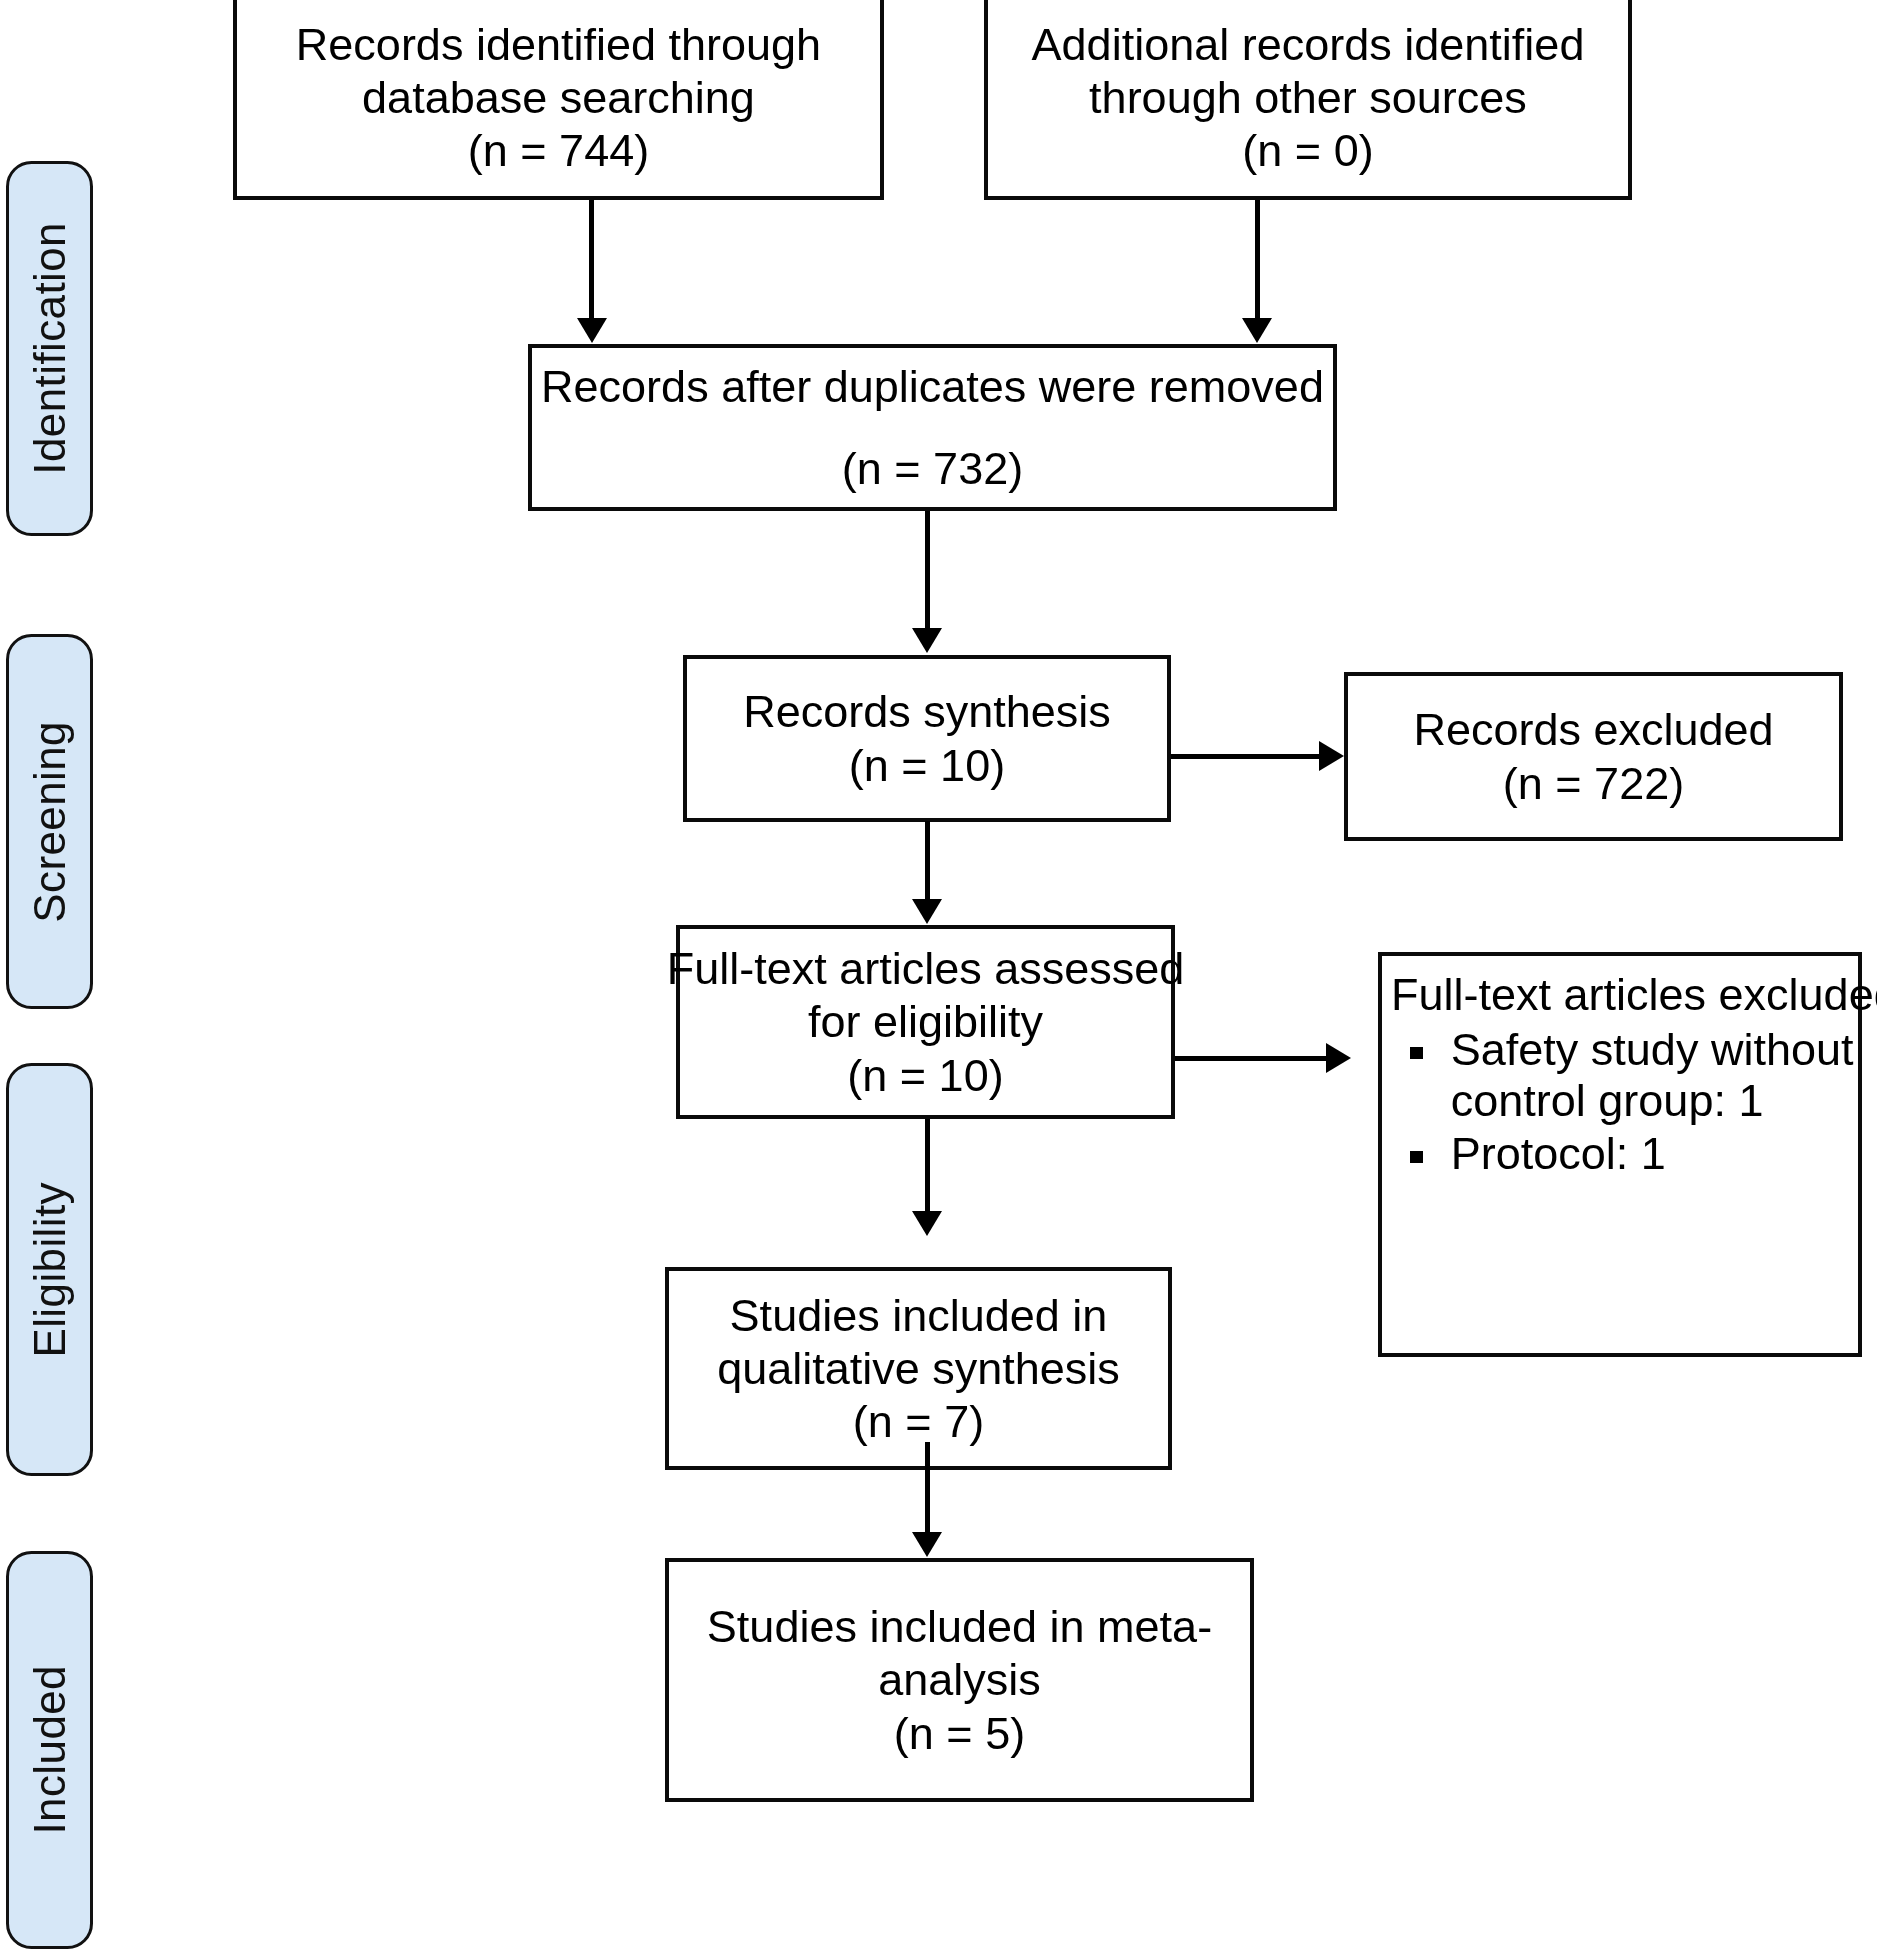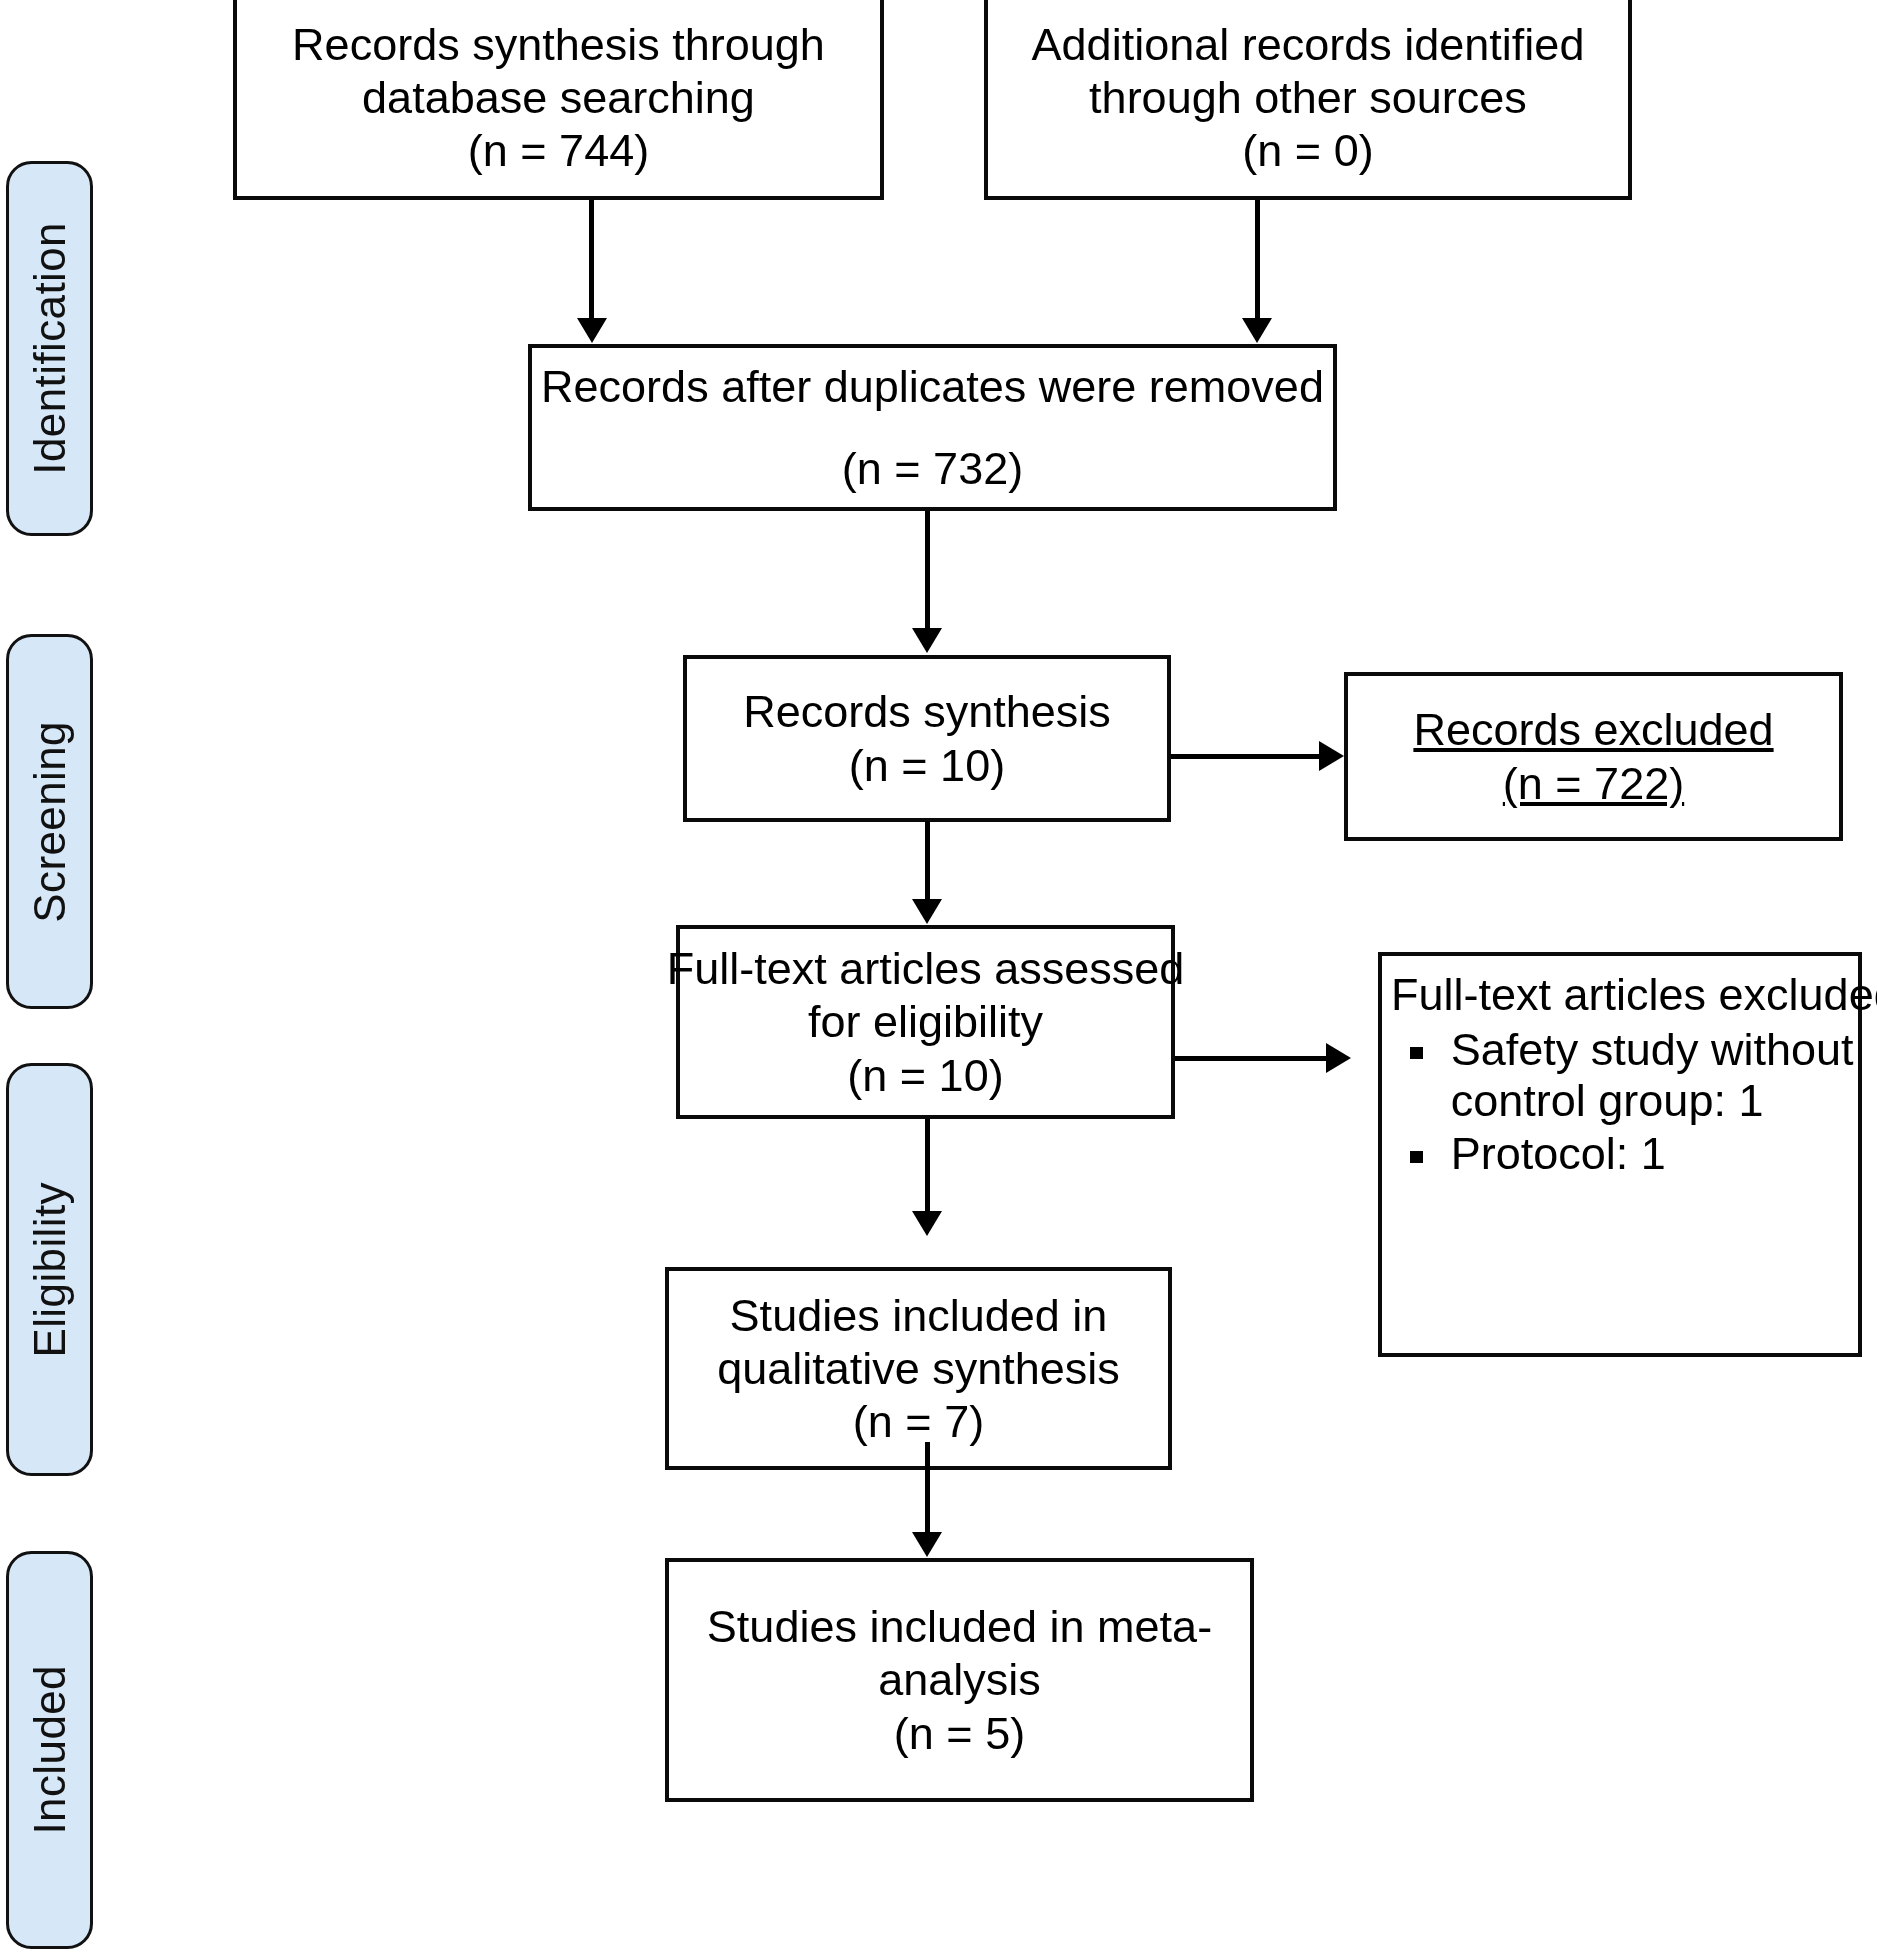--- a/index.html
+++ b/index.html
@@ -135,21 +135,21 @@
 
   <div class="stage-pill" style="left:6px; top:1063px; width:87px; height:413px;">
     <span class="stage-label">Eligibility</span>
   </div>
 
   <div class="stage-pill" style="left:6px; top:1551px; width:87px; height:398px;">
     <span class="stage-label">Included</span>
   </div>
 
   <div class="flow-box" style="left:233px; top:-4.5px; width:651px; height:204px;">
-    <span class="box-line">Records synthesis through</span>
+    <span class="box-line">Records identified through</span>
     <span class="box-line">database searching</span>
     <span class="box-line">(n = 744)</span>
   </div>
 
   <div class="flow-box" style="left:984px; top:-4.5px; width:648px; height:204px;">
     <span class="box-line">Additional records identified</span>
     <span class="box-line">through other sources</span>
     <span class="box-line">(n = 0)</span>
   </div>
 
@@ -165,21 +165,21 @@
   </div>
 
   <div class="conn-v" style="left:925px; top:511px; height:119px;"></div>
   <div class="arrow-down" style="left:912px; top:628px;"></div>
 
   <div class="flow-box" style="left:683px; top:655px; width:488px; height:167px;">
     <span class="box-line">Records synthesis</span>
     <span class="box-line">(n = 10)</span>
   </div>
 
-  <div class="flow-box" style="left:1344px; top:672px; width:499px; height:169px;text-decoration:underline;">
+  <div class="flow-box" style="left:1344px; top:672px; width:499px; height:169px;">
     <span class="box-line">Records excluded</span>
     <span class="box-line">(n = 722)</span>
   </div>
 
   <div class="conn-h" style="left:1171px; top:754px; width:150px;"></div>
   <div class="arrow-right" style="left:1319px; top:741px;"></div>
 
   <div class="conn-v" style="left:925px; top:821px; height:79px;"></div>
   <div class="arrow-down" style="left:912px; top:899px;"></div>
 

